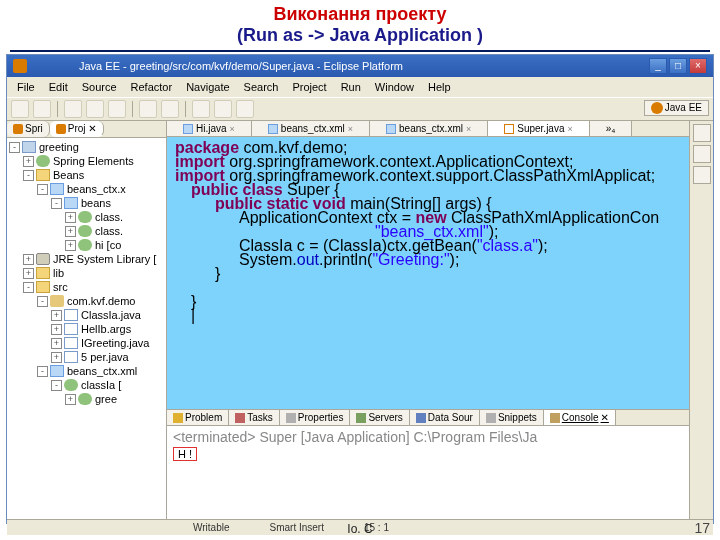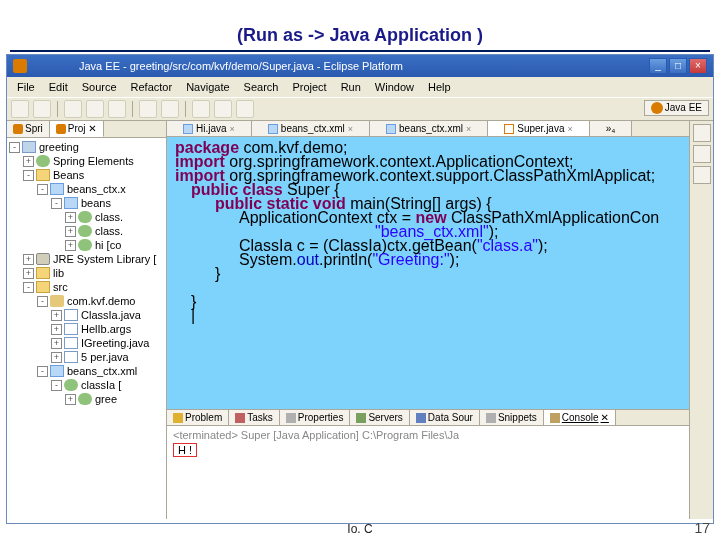--- a/index.html
+++ b/index.html
@@ -16,21 +16,21 @@
   .menubar { background: #ece9d8; padding: 2px 4px; display: flex; gap: 2px; font-size: 11px; }
   .menubar span { padding: 2px 6px; text-align: center; }
   .toolbar { background: #ece9d8; border-top: 1px solid #fff; border-bottom: 1px solid #aca899; padding: 2px 4px; display: flex; align-items: center; gap: 4px; position: relative; }
   .tbtn { width: 18px; height: 18px; background: #f4f2ea; border: 1px solid #d0cdb8; border-radius: 2px; display: inline-block; }
   .tsep { width: 1px; height: 16px; background: #aca899; margin: 0 2px; }
   .persp { position: absolute; right: 4px; top: 2px; background: #f4f2ea; border: 1px solid #aca899; padding: 1px 6px; font-size: 10px; }
   .persp .ico-j { display: inline-block; width: 12px; height: 12px; background: #d97b00; border-radius: 6px; vertical-align: middle; margin-right: 2px; }
   .workarea { display: flex; height: 398px; background: #ece9d8; }
   .left-pane { width: 160px; border-right: 1px solid #aca899; display: flex; flex-direction: column; }
   .pane-tabs { background: #ece9d8; border-bottom: 1px solid #aca899; display: flex; font-size: 10px; }
-  .tab { padding: 2px 6px; border-right: 1px solid #aca899; background: #f4f2ea; }
+  .tab { padding: 2px 6px; border-right: 1px solid #aca899; background: #f4f2ea; border-radius: 6px; }
   .tab.active { background: #fff; border-bottom: 1px solid #fff; }
   .tab .ico { display: inline-block; width: 10px; height: 10px; background: #d97b00; border-radius: 2px; vertical-align: middle; margin-right: 2px; }
   .tree { background: #fff; flex: 1; overflow: auto; font-size: 11px; padding: 2px; }
   .tree-row { display: flex; align-items: center; padding: 1px 0; white-space: nowrap; }
   .exp { width: 11px; height: 11px; border: 1px solid #888; text-align: center; line-height: 9px; font-size: 9px; margin-right: 2px; color: #555; }
   .ficon { width: 14px; height: 12px; margin-right: 3px; display: inline-block; }
   .ficon.fold { background: #f5d57a; border: 1px solid #c9a43a; }
   .ficon.pkg { background: #e6c87a; border-radius: 2px; }
   .ficon.java { background: #fff; border: 1px solid #7a9bc9; }
   .ficon.jar { background: #d0cdb8; border: 1px solid #888; border-radius: 2px; }
@@ -48,35 +48,35 @@
   .editor { flex: 1; background: #7dd3fc; padding: 4px 8px; font-family: 'Courier New', monospace; font-size: 16px; line-height: 14px; overflow: hidden; }
   .editor .kw { color: #7f0055; font-weight: bold; }
   .editor .str { color: #2a00ff; }
   .editor .fld { color: #0000c0; }
   .bottom-pane { height: 110px; border-top: 1px solid #aca899; background: #ece9d8; display: flex; flex-direction: column; }
   .btabs { display: flex; font-size: 10px; border-bottom: 1px solid #aca899; }
   .btab { padding: 2px 6px; border-right: 1px solid #aca899; background: #f4f2ea; display: flex; align-items: center; gap: 2px; }
   .btab.active { background: #fff; text-decoration: underline; }
   .btab .ico { width: 10px; height: 10px; }
   .console { background: #fff; flex: 1; padding: 3px 6px; font-family: 'Courier New', monospace; font-size: 11px; }
-  .console .term { color: #888; font-size: 11px; }
+  .console .term { color: #888; font-size: 14px; }
   .console .out { margin-top: 2px; }
   .redbox { border: 1px solid #e03030; padding: 0 4px; display: inline-block; margin-top: 2px; }
   .statusbar { background: #ece9d8; border-top: 1px solid #aca899; display: flex; font-size: 10px; padding: 2px 6px; gap: 40px; }
   .statusbar span { color: #333; }
   .side-min { width: 24px; background: #ece9d8; border-left: 1px solid #aca899; }
   .side-min .mbtn { width: 18px; height: 18px; margin: 3px auto; background: #f4f2ea; border: 1px solid #aca899; display: block; }
   .pagenum { position: absolute; right: 10px; bottom: 4px; font-size: 14px; color: #444; }
   .footer-label { position: absolute; left: 50%; bottom: 4px; transform: translateX(-50%); font-size: 12px; color: #222; }
 </style>
 </head>
 <body>
 
 <div class="slide-title">
-  <br>
+  <span class="red">Виконання проекту</span><br>
   <span>(Run as  -&gt;  Java Application  )</span>
 </div>
 <div class="hr"></div>
 
 <div class="window">
   <div class="titlebar">
     <span class="ico"></span>
     <span>Java EE - greeting/src/com/kvf/demo/Super.java - Eclipse Platform</span>
     <div class="winbtns">
       <div class="winbtn">_</div>
@@ -315,16 +315,22 @@
       </div>
     </div>
 
     <div class="side-min">
       <span class="mbtn"></span>
       <span class="mbtn"></span>
       <span class="mbtn"></span>
     </div>
   </div>
 
+  <div class="statusbar">
+    <span style="width:140px"></span>
+    <span>Writable</span>
+    <span>Smart Insert</span>
+    <span>15 : 1</span>
+  </div>
 </div>
 
 <div class="footer-label">Io. C</div>
 <div class="pagenum">17</div>
 
 </body></html>

